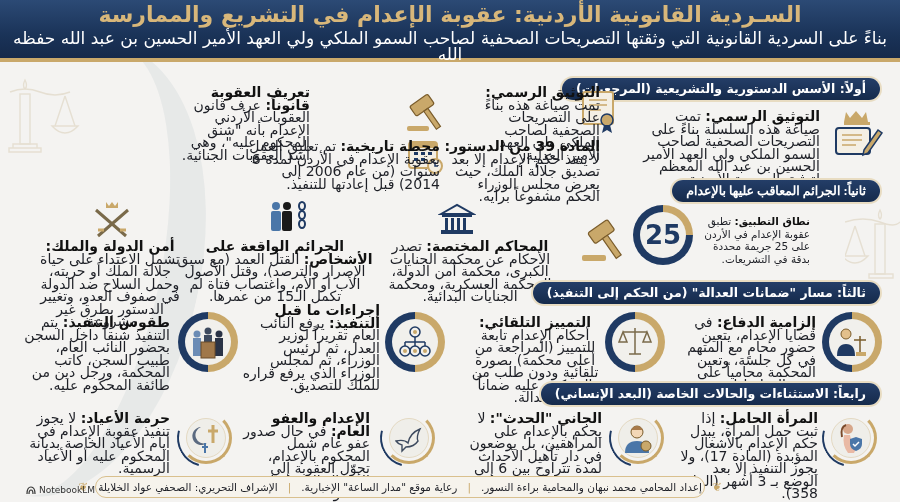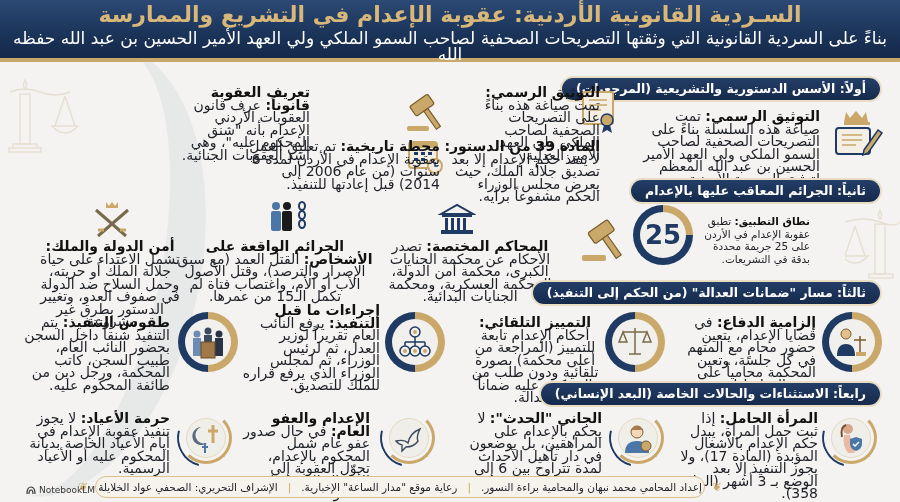--- a/index.html
+++ b/index.html
@@ -167,21 +167,21 @@
       <rect x="16" y="22" width="4" height="3"></rect>
     </g>
   <circle cx="30" cy="30" r="7" fill="#f4efe4" stroke="#c9a86a" stroke-width="2"></circle>
   <path d="M30 26 v4 h3" stroke="#1f3a63" stroke-width="1.5" fill="none"></path>
 </svg>
 <div class="block" style="right:460px;top:140px;width:200px;">
   <b>محطة تاريخية:</b>
   <span>تم تعليق العمل بعقوبة الإعدام في الأردن لمدة 6 سنوات (من عام 2006 إلى 2014) قبل إعادتها للتنفيذ.</span>
 </div>
 
-<div class="pill" style="right:20px;top:180px;">ثانياً: الجرائم المعاقب عليها بالإعدام</div>
+<div class="pill" style="right:20px;top:180px;font-family:Liberation Serif, serif;">ثانياً: الجرائم المعاقب عليها بالإعدام</div>
 
 <div class="ring" style="left:633px;top:205px;width:60px;height:60px;background:conic-gradient(#c9a86a 0 25%, #1f3a63 25% 100%);">
   <div class="inner">
       <span style="font-size:26px;font-weight:bold;color:#1f3a63;">25</span>
     </div>
 </div>
 <svg class="icon" style="left:582px;top:215px;" width="50" height="48" viewBox="0 0 50 48">
   <g transform="rotate(-35 24 20)">
     <rect x="10" y="8" width="24" height="13" rx="2" fill="#c9a86a" stroke="#7a5c2b" stroke-width="1.2"></rect>
     <rect x="19" y="21" width="6" height="24" fill="#c9a86a" stroke="#7a5c2b" stroke-width="1.2"></rect>

